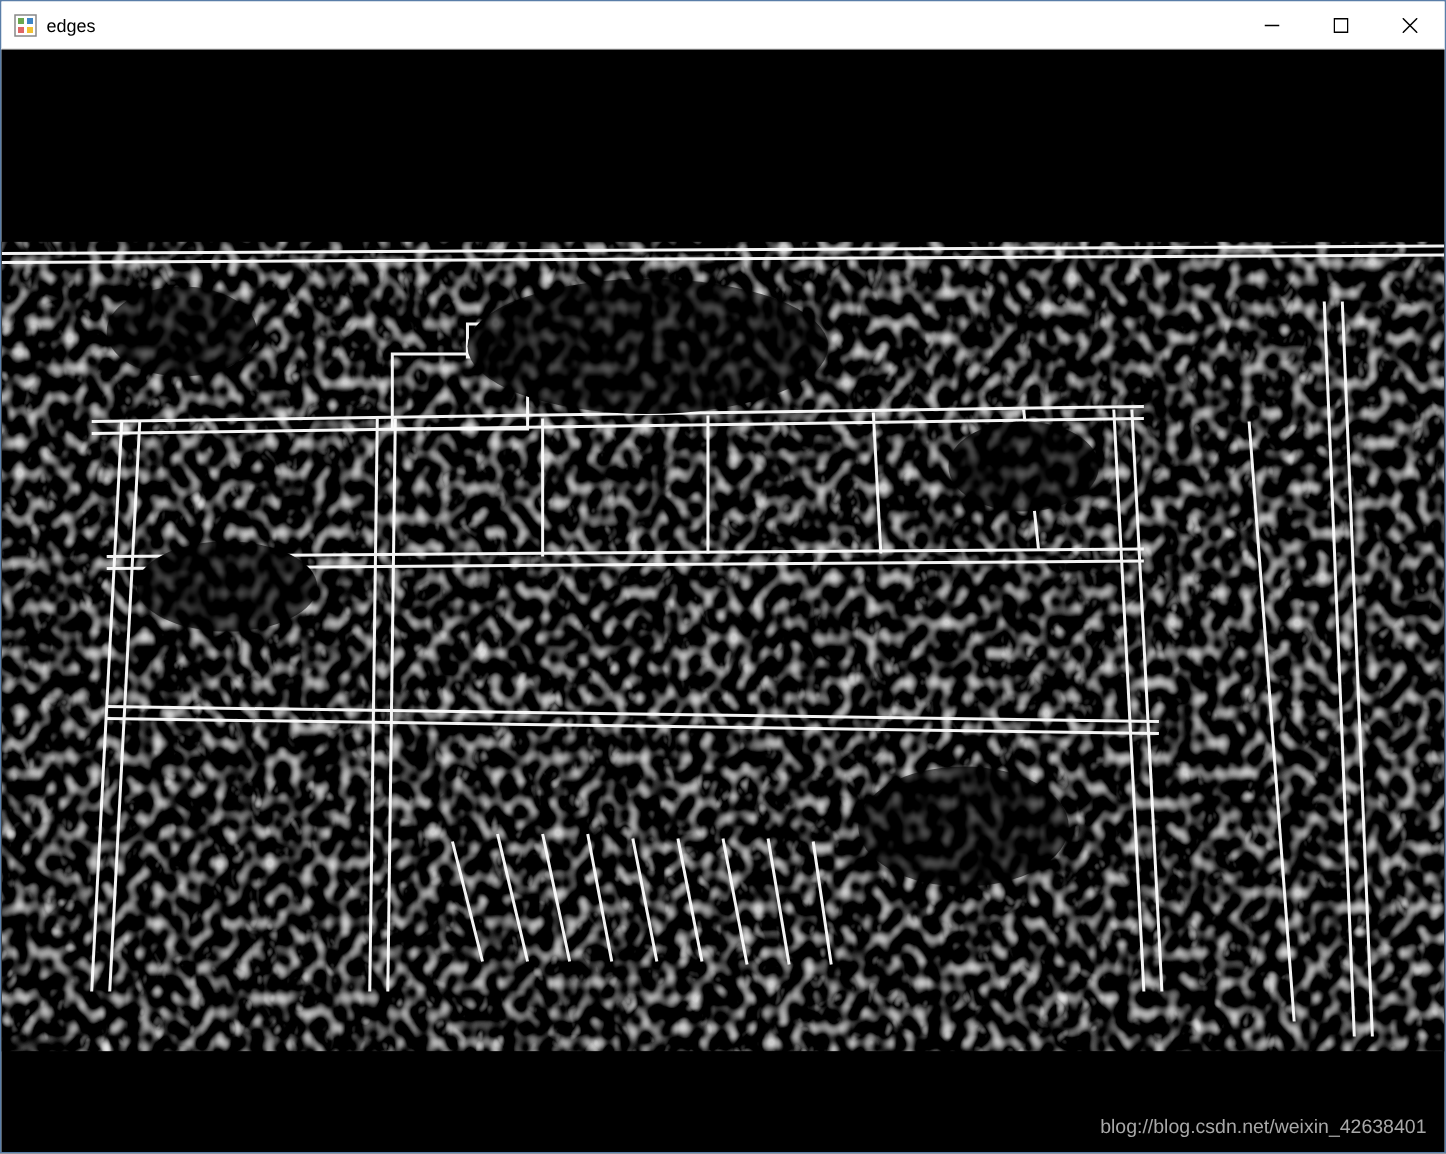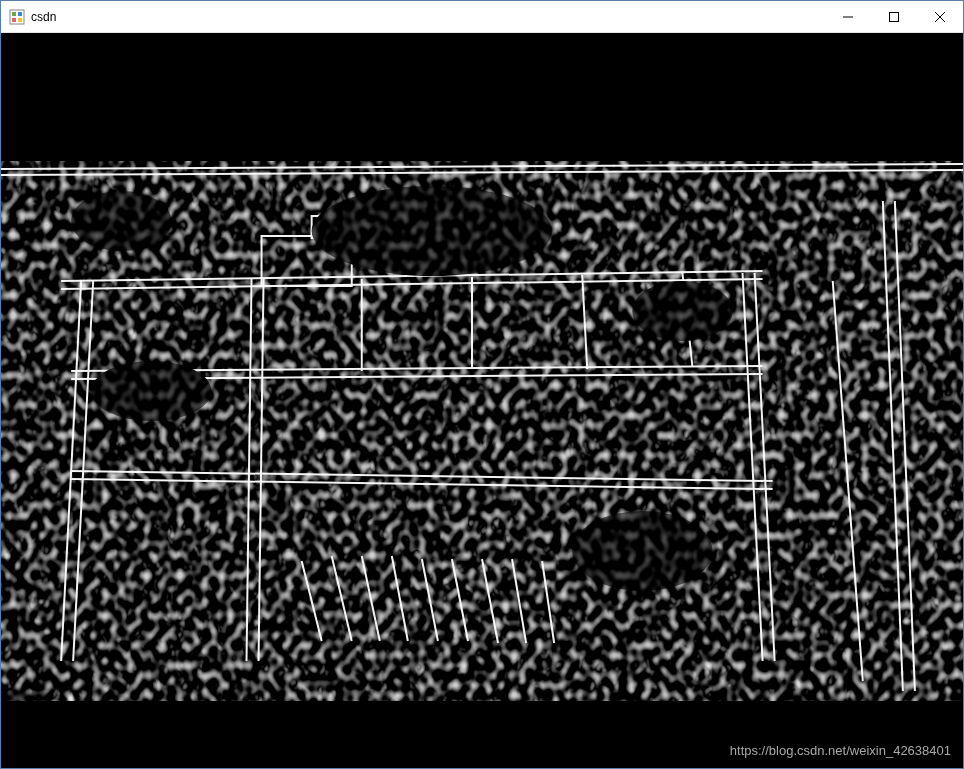--- a/index.html
+++ b/index.html
@@ -113,21 +113,21 @@
   <div class="titlebar">
     <span class="titlebar-icon">
       <svg viewBox="0 0 16 16">
         <rect x="1" y="1" width="14" height="14" fill="none" stroke="#888" stroke-width="1"></rect>
         <rect x="3" y="3" width="4" height="4" fill="#6aa84f"></rect>
         <rect x="9" y="3" width="4" height="4" fill="#3d85c6"></rect>
         <rect x="3" y="9" width="4" height="4" fill="#e06666"></rect>
         <rect x="9" y="9" width="4" height="4" fill="#f1c232"></rect>
       </svg>
     </span>
-    <span class="titlebar-title">csdn</span>
+    <span class="titlebar-title">edges</span>
     <div class="titlebar-spacer"></div>
     <div class="titlebar-controls">
       <button class="titlebar-btn" aria-label="Minimize">
         <svg viewBox="0 0 10 10">
           <line x1="0" y1="5" x2="10" y2="5" stroke="#000" stroke-width="1"></line>
         </svg>
       </button>
       <button class="titlebar-btn" aria-label="Maximize">
         <svg viewBox="0 0 10 10">
           <rect x="0.5" y="0.5" width="9" height="9" fill="none" stroke="#000" stroke-width="1"></rect>
@@ -211,15 +211,15 @@
             <ellipse cx="680" cy="150" rx="50" ry="30"></ellipse>
             <ellipse cx="150" cy="230" rx="60" ry="30"></ellipse>
             <ellipse cx="640" cy="390" rx="70" ry="40"></ellipse>
             <ellipse cx="120" cy="60" rx="50" ry="30"></ellipse>
           </g>
 
           <rect x="0" y="0" width="960" height="540" fill="#ffffff" filter="url(#noise2)" opacity="0.35"></rect>
         </svg>
       </div>
     </div>
-    <div class="watermark">https://blog.csdn.net/weixin_42638401</div>
+    <div class="watermark">blog://blog.csdn.net/weixin_42638401</div>
   </div>
 </div>
 
 </body></html>

